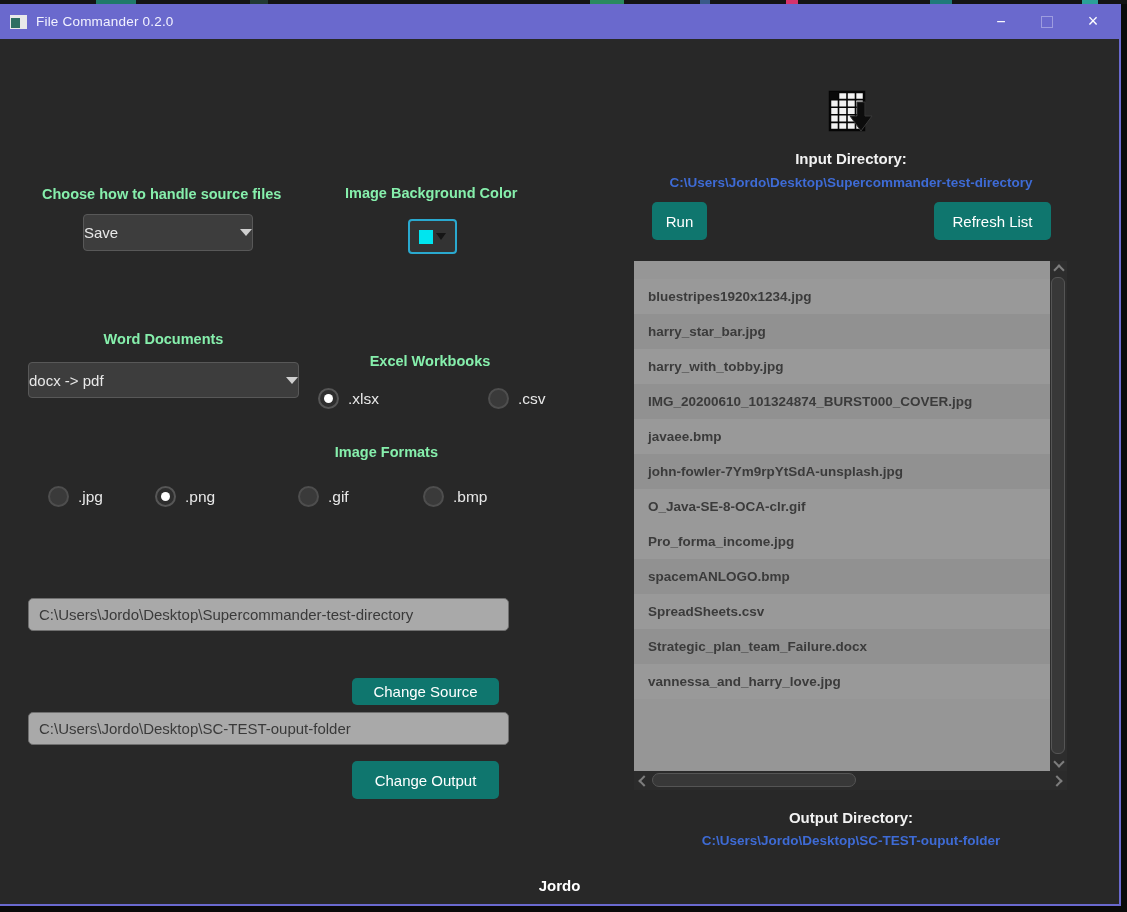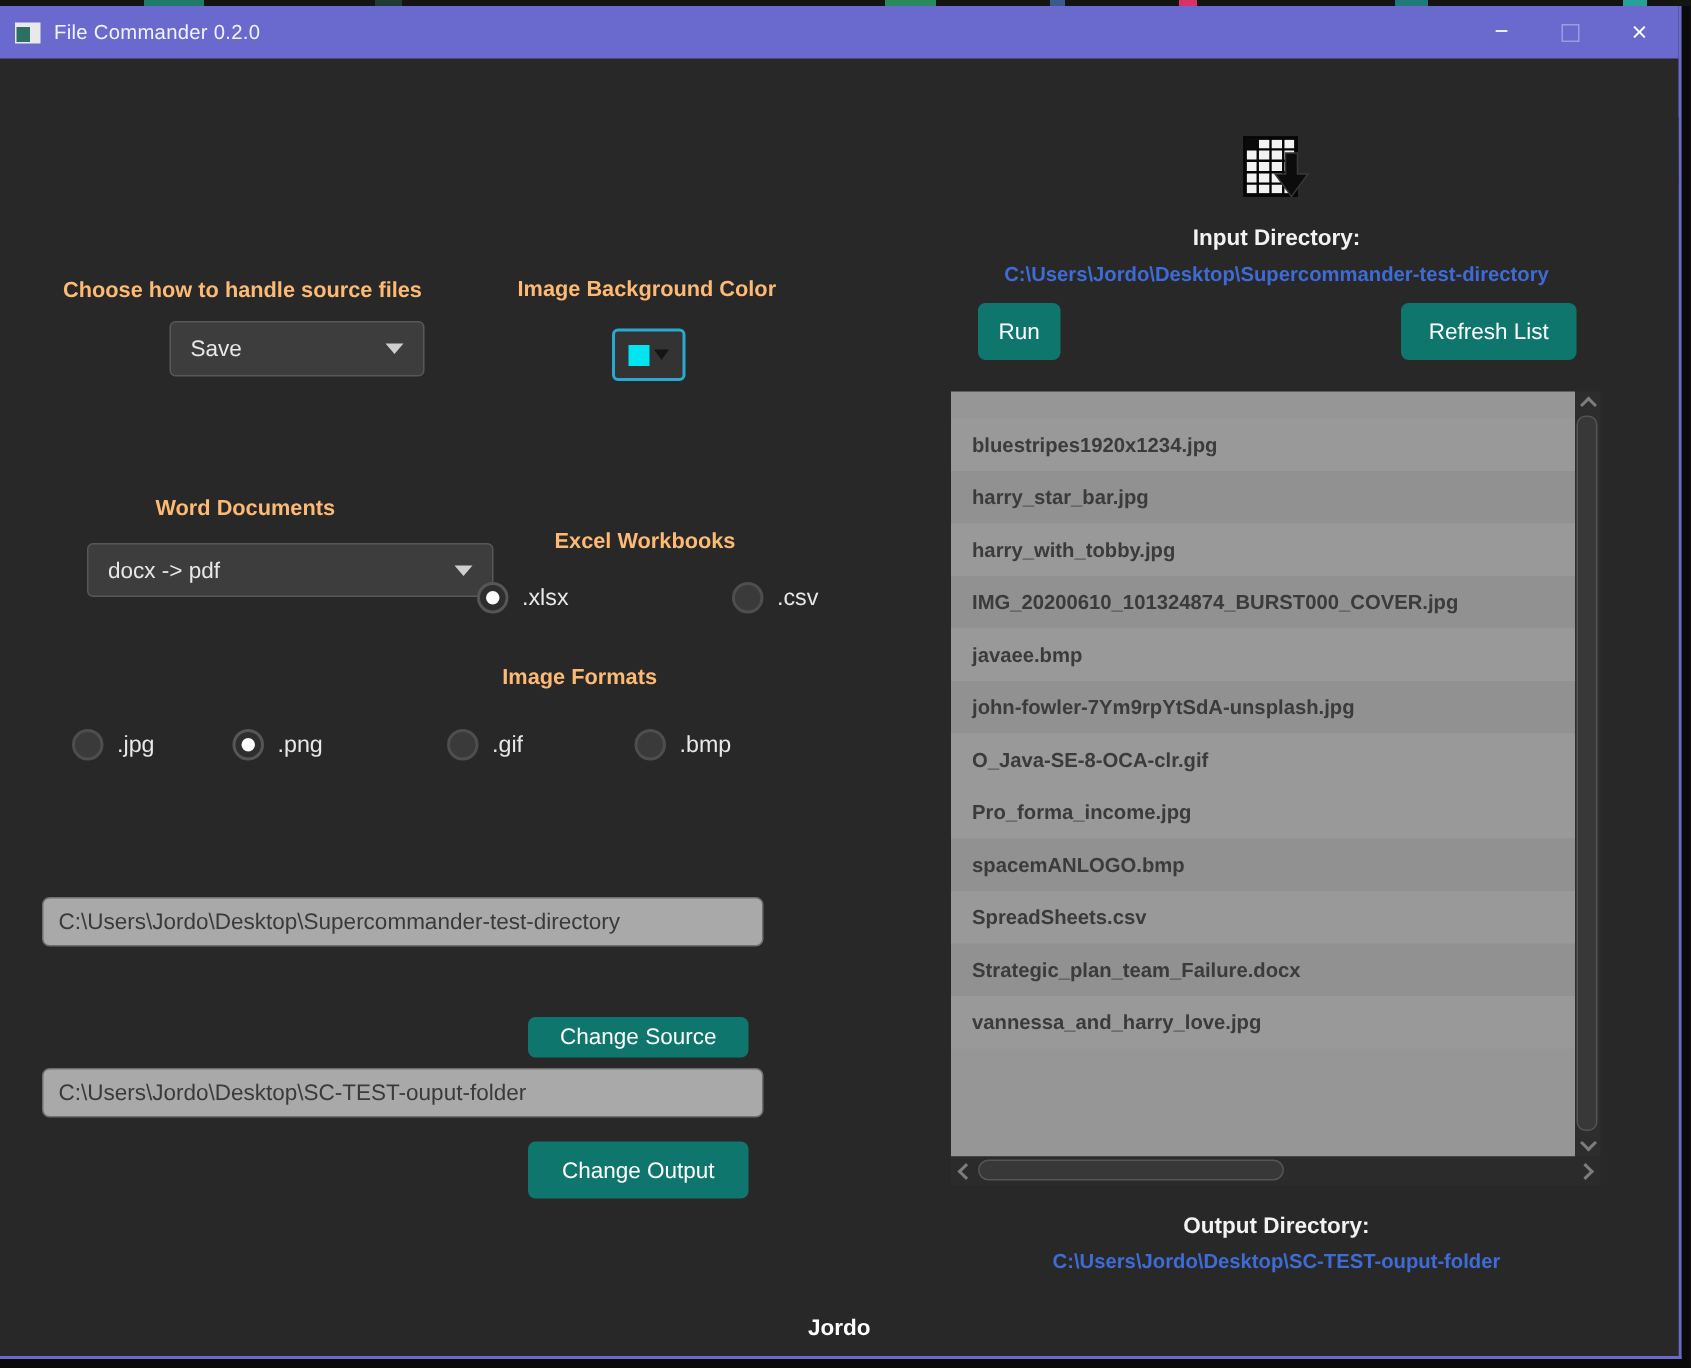--- a/index.html
+++ b/index.html
@@ -26,27 +26,27 @@
 
   
   #menubar { position:absolute; left:0; top:35px; width:100%; height:39px;
              background:linear-gradient(#555555,#3d3d3d); border-bottom:2px solid #232323;
              display:flex; align-items:center; padding-left:24px;margin-top:44px; }
   .menu-item { color:#ffffff; font-weight:bold; font-size:14px; margin-right:33px; }
 
   
   #content { position:absolute; left:0; top:74px; width:1119px; height:826px; background:#282828; }
 
-  .lbl-blue  { position:absolute; color:#fdba74; font-weight:bold; font-size:14.5px; }
+  .lbl-blue  { position:absolute; color:#86efac; font-weight:bold; font-size:14.5px; }
   .lbl-white { position:absolute; color:#f2f2f2; font-weight:bold; font-size:15px; text-align:center; }
   .path-blue { position:absolute; color:#3e6bd5; font-weight:bold; font-size:13.5px; text-align:center; }
 
   .dropdown { position:absolute; background:#3d3d3d; border:1px solid #585858; border-radius:4px;
               color:#e8e8e8; font-size:15px; display:flex; align-items:center;
-              justify-content:space-between; padding:0 13px;margin-left:30px; }
+              justify-content:space-between; padding:0 0; }
   .dd-arrow { width:0; height:0; border-left:6px solid transparent; border-right:6px solid transparent;
               border-top:7px solid #cfcfcf; }
 
   #color-combo { position:absolute; left:408px; top:141px; width:49px; height:35px;
                  background:#333333; border:2px solid #2aa9cf; border-radius:4px;
                  display:flex; align-items:center; justify-content:center; gap:3px; }
   #color-swatch { width:14px; height:14px; }
   #color-combo .dd-arrow { border-top-color:#151515; border-left-width:5px; border-right-width:5px; }
 
   .radio-opt { position:absolute; top:0; display:flex; align-items:center; gap:9px; }

